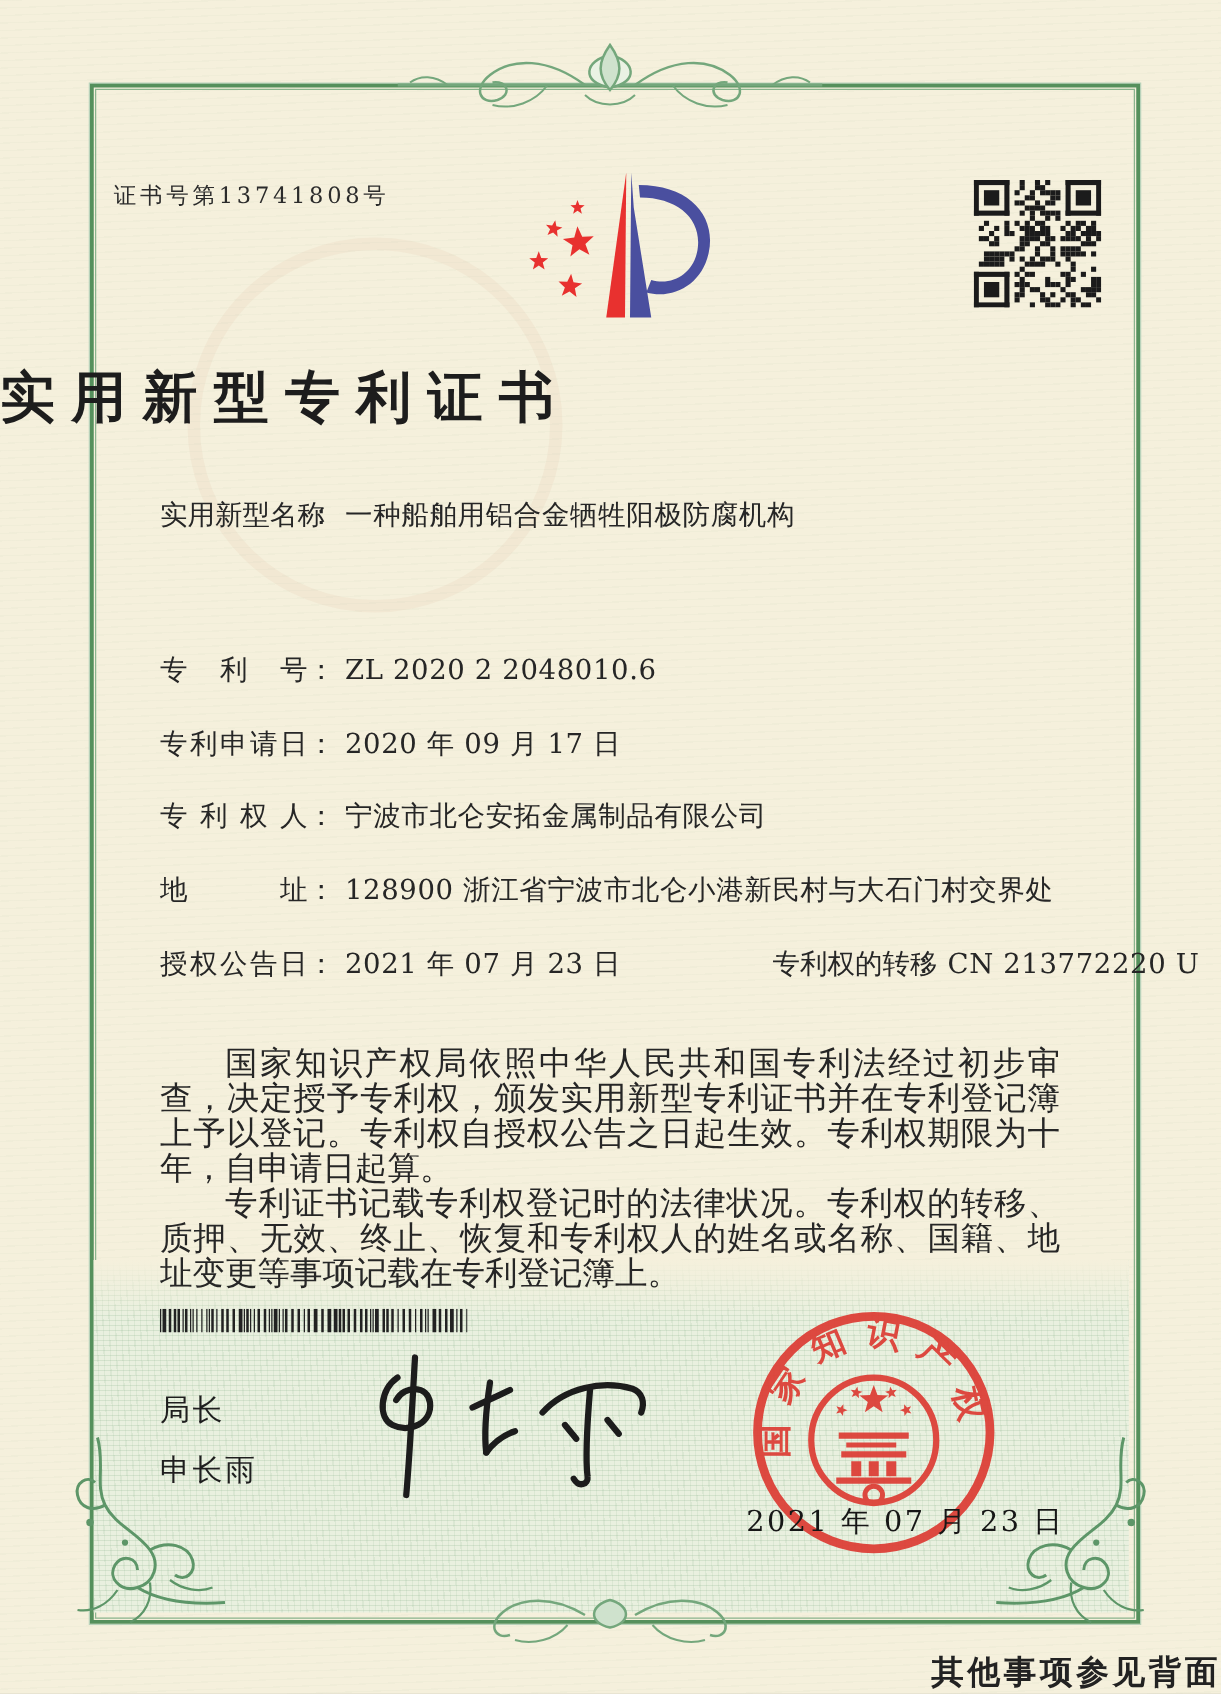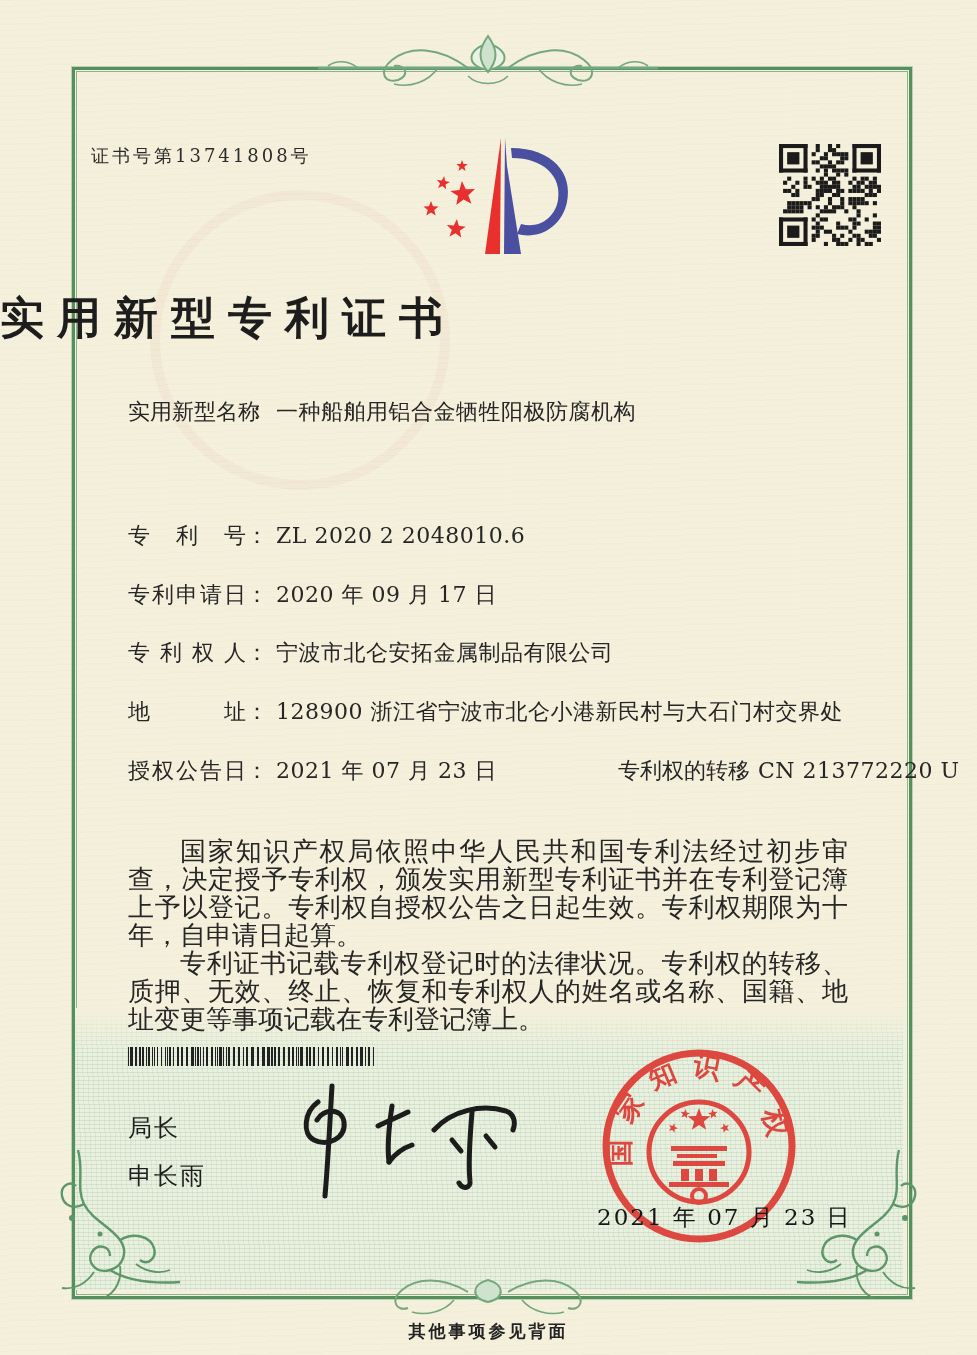--- a/index.html
+++ b/index.html
@@ -46,21 +46,21 @@
   }
   .body-text p{margin:0;text-indent:2em;}
   .barcode{position:absolute;left:128px;top:1047px;width:246px;height:19px;}
   .signer{position:absolute;left:128px;top:1112px;font-family:"DejaVu Sans","Liberation Sans",sans-serif;
     font-size:24px;color:#1e1e1e;letter-spacing:2px;}
   .signer .name{margin-top:16px;}
   .signature{position:absolute;left:262px;top:1078px;width:270px;height:125px;}
   .seal{position:absolute;left:593px;top:1040px;width:212px;height:212px;opacity:0.92;}
   .seal-date{position:absolute;left:597px;top:1202px;font-size:23px;letter-spacing:2px;color:#161616;}
   .page-no{position:absolute;left:0;right:0;top:1262px;text-align:center;font-size:17px;letter-spacing:2px;color:#2a2a2a;}
-  .back-note{position:absolute;left:0;right:0;top:1320px;text-align:center;font-size:17px;font-weight:600;letter-spacing:3px;color:#222;}
+  .back-note{position:absolute;left:0;right:0;top:1320px;text-align:right;font-size:26px;font-weight:600;letter-spacing:3px;color:#222;}
   .logo{position:absolute;left:415px;top:126px;width:160px;height:140px;}
   .qr{position:absolute;left:779px;top:144px;width:102px;height:102px;}
   .orn{position:absolute;pointer-events:none;}
   .orn-top{left:318px;top:26px;width:340px;height:84px;}
   .orn-bottom{left:358px;top:1256px;width:260px;height:80px;}
   .orn-bl{left:50px;top:1148px;width:135px;height:155px;}
   .orn-br{left:792px;top:1148px;width:135px;height:155px;transform:scaleX(-1);}
   .watermark{position:absolute;left:150px;top:190px;width:280px;height:280px;border-radius:50%;
     border:10px solid rgba(215,170,140,0.10);}
 </style>

